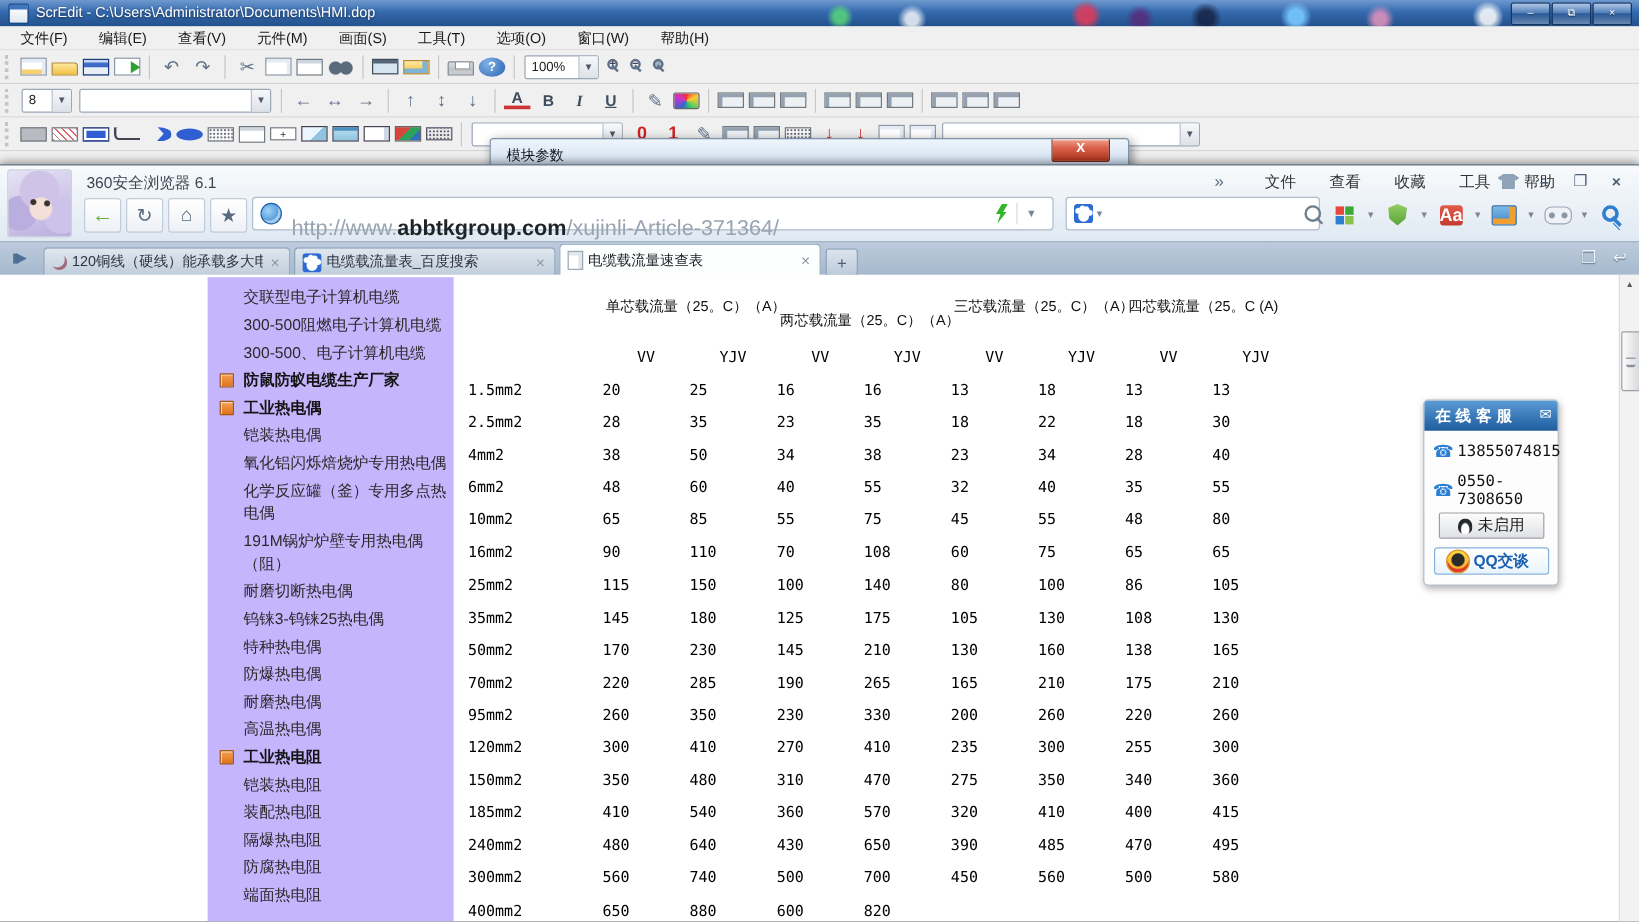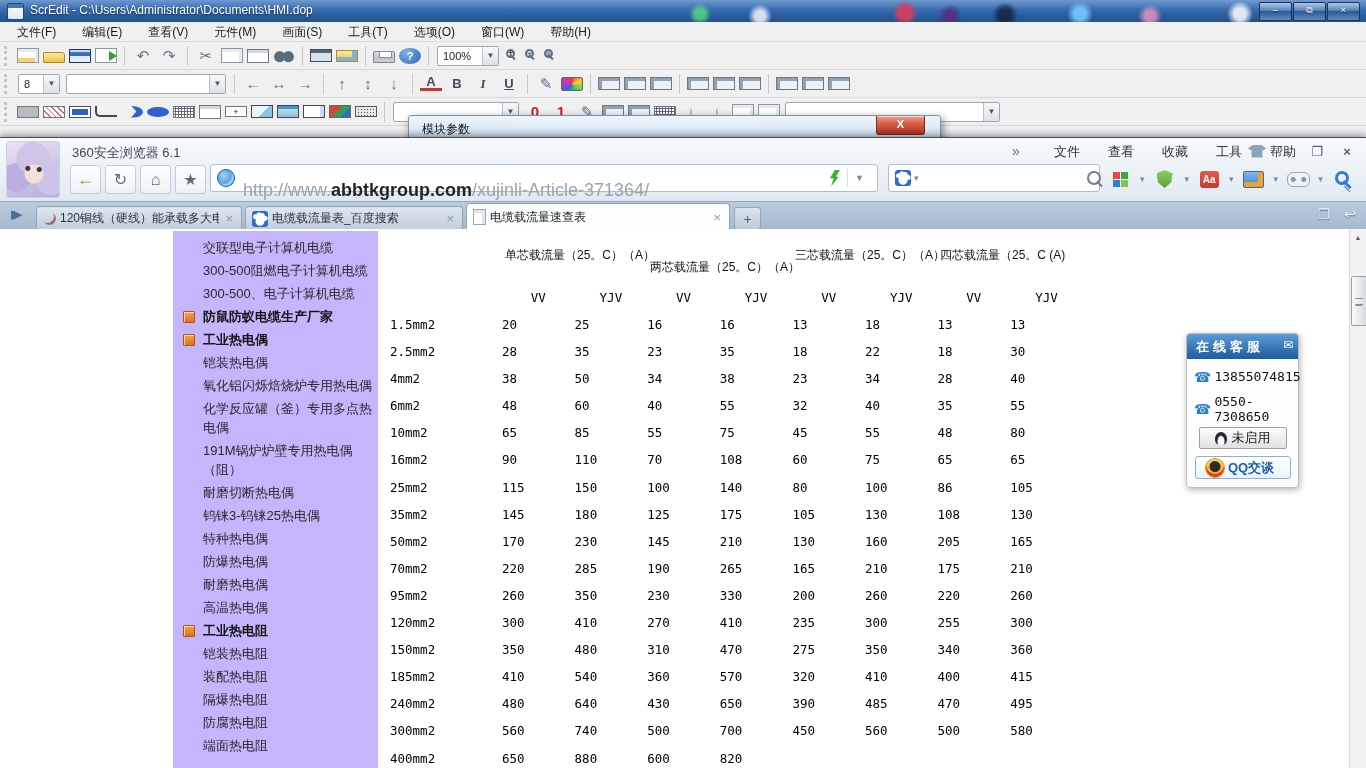--- a/index.html
+++ b/index.html
@@ -140,21 +140,21 @@
   .ext-row{position:absolute;left:1108px;top:29px;display:flex;align-items:center;gap:1px;}
   .ext{display:flex;align-items:center;justify-content:center;width:24px;height:24px;position:relative;}
   .ic-grid{width:15px;height:15px;background:
     linear-gradient(#e8483c,#e8483c) 0 0/7px 7px no-repeat,
     linear-gradient(#3ba935,#3ba935) 8px 0/7px 7px no-repeat,
     linear-gradient(#2f7fd0,#2f7fd0) 0 8px/7px 7px no-repeat,
     linear-gradient(#8bc34a,#8bc34a) 8px 8px/7px 7px no-repeat;}
   .ic-shield{width:16px;height:18px;background:linear-gradient(#8ecb58,#4e9e2e);
     clip-path:polygon(50% 0,100% 18%,92% 68%,50% 100%,8% 68%,0 18%);box-shadow:inset 0 0 0 20px rgba(255,255,255,.06);}
   .ic-aa{width:19px;height:17px;background:linear-gradient(#e25a4a,#c23b2e);border-radius:3px;color:#fff;
-    font-size:10px;font-weight:bold;text-align:center;line-height:17px;}
+    font-size:15px;font-weight:bold;text-align:center;line-height:17px;}
   .ic-cap{width:19px;height:15px;background:linear-gradient(#7db9e8,#3f86c6);border:1px solid #346da3;border-radius:2px;
     box-shadow:inset -5px -5px 0 #f0a030;}
   .ic-pad{width:21px;height:13px;background:#eef2f6;border:1px solid #9aa7b5;border-radius:6px;
     background-image:radial-gradient(circle at 25% 50%, #8a97a5 0 2px, transparent 3px),radial-gradient(circle at 75% 50%, #8a97a5 0 2px, transparent 3px);}
   .ic-key{width:18px;height:18px;position:relative;}
   .ic-key::before{content:"";position:absolute;left:1px;top:1px;width:8px;height:8px;border:3px solid #2f7fd0;border-radius:50%;}
   .ic-key::after{content:"";position:absolute;right:0;bottom:2px;width:10px;height:3px;background:#2f7fd0;transform:rotate(45deg);box-shadow:3px 3px 0 -1px #2f7fd0;}
   
   .tabbar{position:absolute;left:0;top:63px;width:100%;height:28px;
     background:linear-gradient(#bccbdc,#a6b9cd);border-top:1px solid #93a7bd;box-sizing:border-box;}
@@ -419,21 +419,21 @@
           <div class="tab" style="width: 206px;">
             <span class="ic-drop"></span>
             <span class="tlabel">120铜线（硬线）能承载多大电</span>
             <span class="tclose">×</span>
           </div>
           <div class="tab" style="width: 218px;">
             <span class="ic-baidu"></span>
             <span class="tlabel">电缆载流量表_百度搜索</span>
             <span class="tclose">×</span>
           </div>
-          <div class="tab active" style="width: 264px;">
+          <div class="tab active" style="width: 218px;">
             <span class="ic-page"></span>
             <span class="tlabel">电缆载流量速查表</span>
             <span class="tclose">×</span>
           </div>
           <div class="newtab">+</div>
         </div>
       <span class="tabbar-right">
         <span>❐</span>
         <span>↩</span>
       </span>
@@ -570,21 +570,21 @@
               <span class="tc">130</span>
             </div>
             <div class="t-row">
               <span class="tc">50mm2</span>
               <span class="tc">170</span>
               <span class="tc">230</span>
               <span class="tc">145</span>
               <span class="tc">210</span>
               <span class="tc">130</span>
               <span class="tc">160</span>
-              <span class="tc">205</span>
+              <span class="tc">138</span>
               <span class="tc">165</span>
             </div>
             <div class="t-row">
               <span class="tc">70mm2</span>
               <span class="tc">220</span>
               <span class="tc">285</span>
               <span class="tc">190</span>
               <span class="tc">265</span>
               <span class="tc">165</span>
               <span class="tc">210</span>

